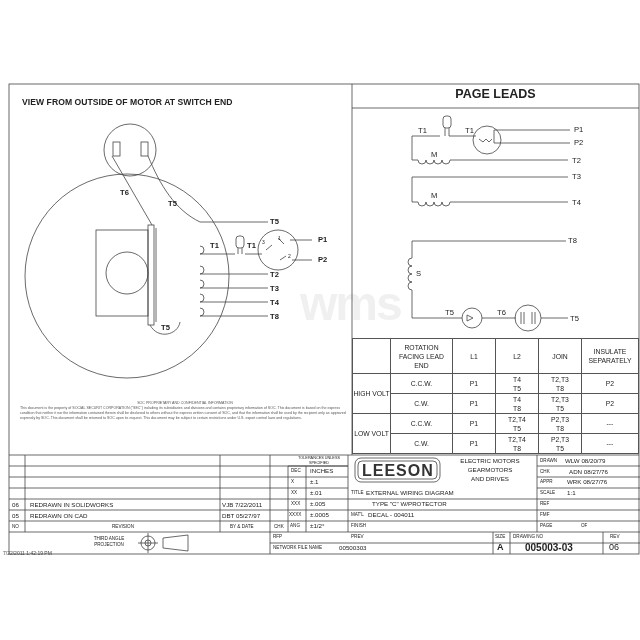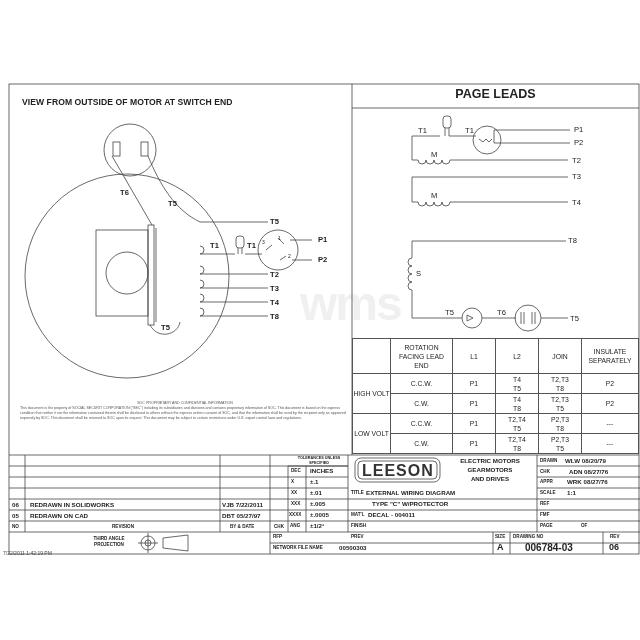--- a/index.html
+++ b/index.html
@@ -7,21 +7,21 @@
   svg{position:absolute;left:0;top:0;}
   .t{position:absolute;white-space:nowrap;line-height:1;}
   .hdr-left{left:22px;top:98px;font-size:8.6px;font-weight:bold;letter-spacing:0.05px;}
   .hdr-right{left:352px;top:88px;width:287px;text-align:center;font-size:12.5px;font-weight:bold;}
   .lbl{font-size:7.6px;font-weight:bold;}
   .lbl-n{font-size:7.6px;}
   .conf{position:absolute;left:20px;top:401px;width:330px;font-size:3.6px;line-height:5px;color:#555;}
   .conf .ttl{text-align:center;}
   table.rot{position:absolute;left:352px;top:338px;width:287px;border-collapse:collapse;font-size:6.8px;text-align:center;}
   table.rot td{border:1px solid #555;padding:0;line-height:9px;}
-  .tb{position:absolute;font-size:6.2px;line-height:1;font-weight:bold;}
+  .tb{position:absolute;font-size:6.2px;line-height:1;}
   .small{font-size:4.6px;}
   .timestamp{position:absolute;left:3px;top:550px;font-size:5px;color:#444;}
   .wm{position:absolute;left:300px;top:276px;font-size:48px;font-weight:bold;color:#f0f0f0;letter-spacing:-2px;}
 </style>
 </head>
 <body>
 
 <div class="wm">wms</div>
 
 <svg width="640" height="640" viewBox="0 0 640 640">
@@ -288,17 +288,17 @@
 <div class="tb" style="left:567px;top:479px">WRK  08/27/76</div>
 <div class="tb small" style="left:540px;top:491px">SCALE</div>
 <div class="tb" style="left:567px;top:490px">1:1</div>
 <div class="tb small" style="left:540px;top:502px">REF</div>
 <div class="tb small" style="left:540px;top:513px">FMF</div>
 <div class="tb small" style="left:540px;top:524px">PAGE</div>
 <div class="tb small" style="left:581px;top:524px">OF</div>
 <div class="tb small" style="left:495px;top:535px">SIZE</div>
 <div class="tb" style="left:497px;top:543px;font-size:9px;font-weight:bold">A</div>
 <div class="tb small" style="left:513px;top:535px">DRAWING NO</div>
-<div class="tb" style="left:525px;top:543px;font-size:10px;font-weight:bold">006784-03</div>
+<div class="tb" style="left:525px;top:543px;font-size:10px;font-weight:bold">005003-03</div>
 <div class="tb small" style="left:610px;top:535px">REV</div>
 <div class="tb" style="left:609px;top:543px;font-size:9px">06</div>
 
 <div class="timestamp">7/22/2011 1:42:19 PM</div>
 
 </body></html>

